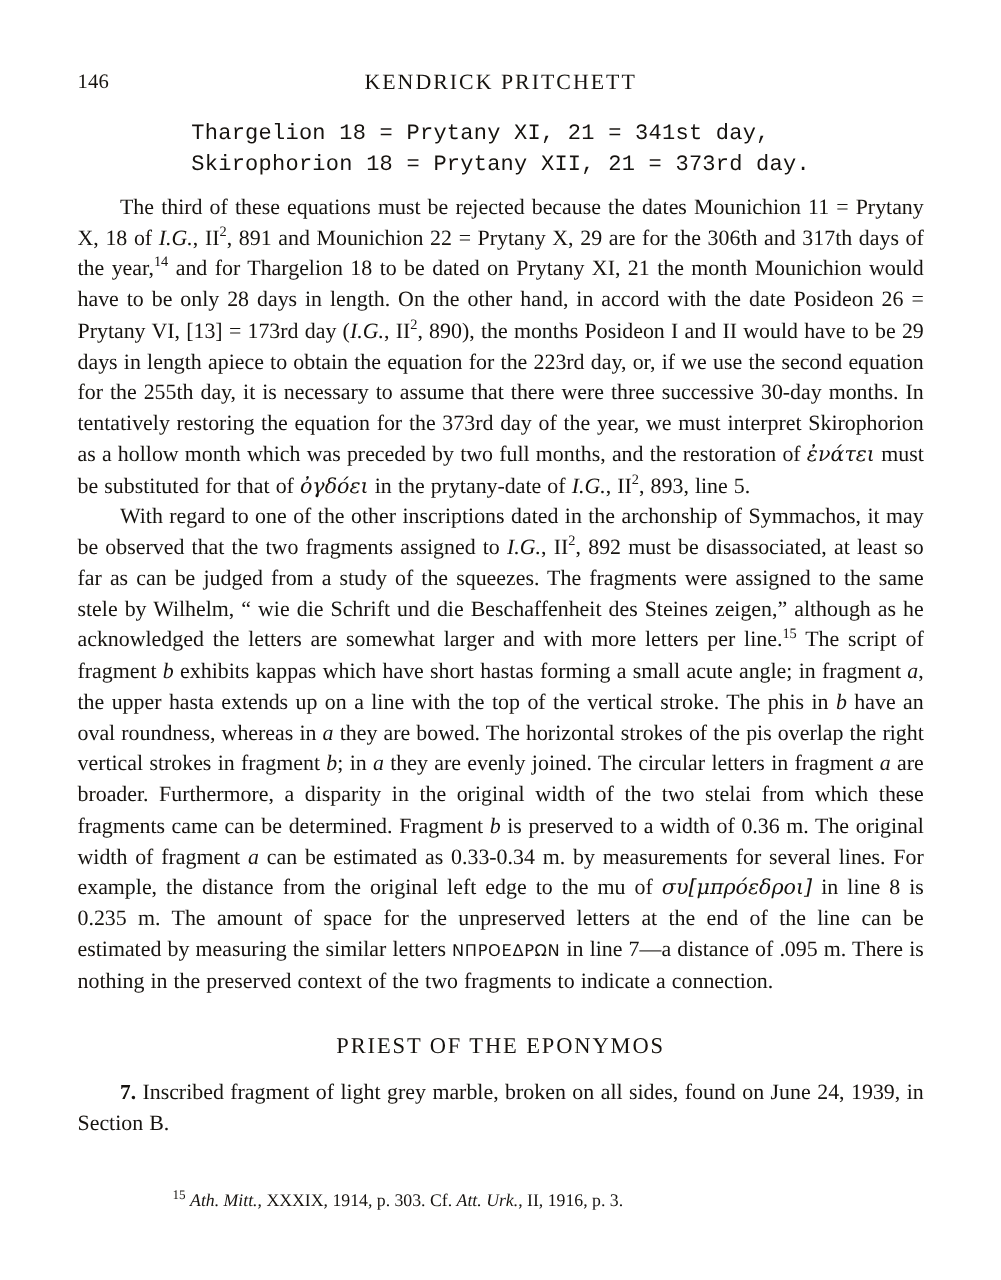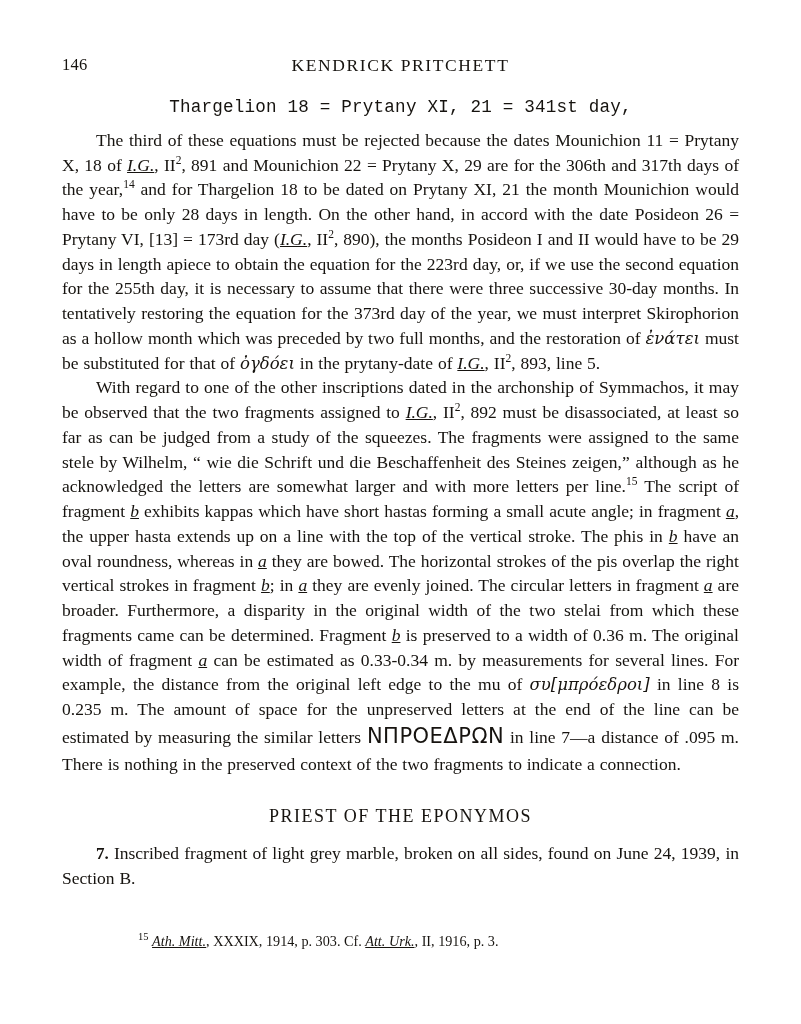--- a/index.html
+++ b/index.html
@@ -63,23 +63,23 @@
     line-height: 1.415;
     text-align: justify;
     margin: 0 0 0 0;
     text-indent: 34px;
     word-spacing: 0.5px;
     hyphens: none;
   }
   p.body + p.body {
     margin-top: 0px;
   }
-  .it { font-style: italic; text-decoration: underline; }
+  .it { font-style: italic; }
   .gk { font-family: "DejaVu Serif", serif; font-style: italic; font-size: 16.5px; }
-  .gk-up { font-family: "DejaVu Sans", sans-serif; font-style: normal; font-size: 21px; letter-spacing: 0.5px; }
+  .gk-up { font-family: "DejaVu Sans", sans-serif; font-style: normal; font-size: 13px; letter-spacing: 0.5px; }
   sup.fn {
     font-size: 11.5px;
     vertical-align: super;
     line-height: 0;
   }
   .sup2 {
     font-size: 11.5px;
     vertical-align: super;
     line-height: 0;
   }
@@ -115,20 +115,21 @@
 <div class="page">
 
   <div class="header-row">
     <span class="folio">146</span>
     <span class="running-head">KENDRICK PRITCHETT</span>
   </div>
 
   <div class="equations">
     <div class="eq-inner">
       <div class="eqline">Thargelion 18 = Prytany XI, 21 = 341st day,</div>
+      <div class="eqline">Skirophorion 18 = Prytany XII, 21 = 373rd day.</div>
     </div>
   </div>
 
   <p class="body"><span>The third of these equations must be rejected because the dates Mounichion 11 = Prytany X, 18 of </span><span class="it">I.G.</span><span>, II</span><span class="sup2">2</span><span>, 891 and Mounichion 22 = Prytany X, 29 are for the 306th and 317th days of the year,</span><sup class="fn">14</sup><span> and for Thargelion 18 to be dated on Prytany XI, 21 the month Mounichion would have to be only 28 days in length.  On the other hand, in accord with the date Posideon 26 = Prytany VI, [13] = 173rd day (</span><span class="it">I.G.</span><span>, II</span><span class="sup2">2</span><span>, 890), the months Posideon I and II would have to be 29 days in length apiece to obtain the equation for the 223rd day, or, if we use the second equation for the 255th day, it is necessary to assume that there were three successive 30-day months.  In tentatively restoring the equation for the 373rd day of the year, we must interpret Skirophorion as a hollow month which was preceded by two full months, and the restoration of </span><span class="gk">ἐνάτει</span><span> must be substituted for that of </span><span class="gk">ὀγδόει</span><span> in the prytany-date of </span><span class="it">I.G.</span><span>, II</span><span class="sup2">2</span><span>, 893, line 5.</span></p>
 
   <p class="body"><span>With regard to one of the other inscriptions dated in the archonship of Symmachos, it may be observed that the two fragments assigned to </span><span class="it">I.G.</span><span>, II</span><span class="sup2">2</span><span>, 892 must be disassociated, at least so far as can be judged from a study of the squeezes.  The fragments were assigned to the same stele by Wilhelm, “ wie die Schrift und die Beschaffenheit des Steines zeigen,” although as he acknowledged the letters are somewhat larger and with more letters per line.</span><sup class="fn">15</sup><span>  The script of fragment </span><span class="it">b</span><span> exhibits kappas which have short hastas forming a small acute angle; in fragment </span><span class="it">a</span><span>, the upper hasta extends up on a line with the top of the vertical stroke.  The phis in </span><span class="it">b</span><span> have an oval roundness, whereas in </span><span class="it">a</span><span> they are bowed.  The horizontal strokes of the pis overlap the right vertical strokes in fragment </span><span class="it">b</span><span>; in </span><span class="it">a</span><span> they are evenly joined.  The circular letters in fragment </span><span class="it">a</span><span> are broader.  Furthermore, a disparity in the original width of the two stelai from which these fragments came can be determined.  Fragment </span><span class="it">b</span><span> is preserved to a width of 0.36 m.  The original width of fragment </span><span class="it">a</span><span> can be estimated as 0.33-0.34 m. by measurements for several lines.  For example, the distance from the original left edge to the mu of </span><span class="gk">συ[μπρόεδροι]</span><span> in line 8 is 0.235 m.  The amount of space for the unpreserved letters at the end of the line can be estimated by measuring the similar letters </span><span class="gk-up">ΝΠΡΟΕΔΡΩΝ</span><span> in line 7—a distance of .095 m.  There is nothing in the preserved context of the two fragments to indicate a connection.</span></p>
 
   <div class="section-title">PRIEST OF THE EPONYMOS</div>
 
   <p class="body"><span class="catalog-num">7.</span><span> Inscribed fragment of light grey marble, broken on all sides, found on June 24, 1939, in Section </span><span style="font-variant: small-caps;">B</span><span>.</span></p>

